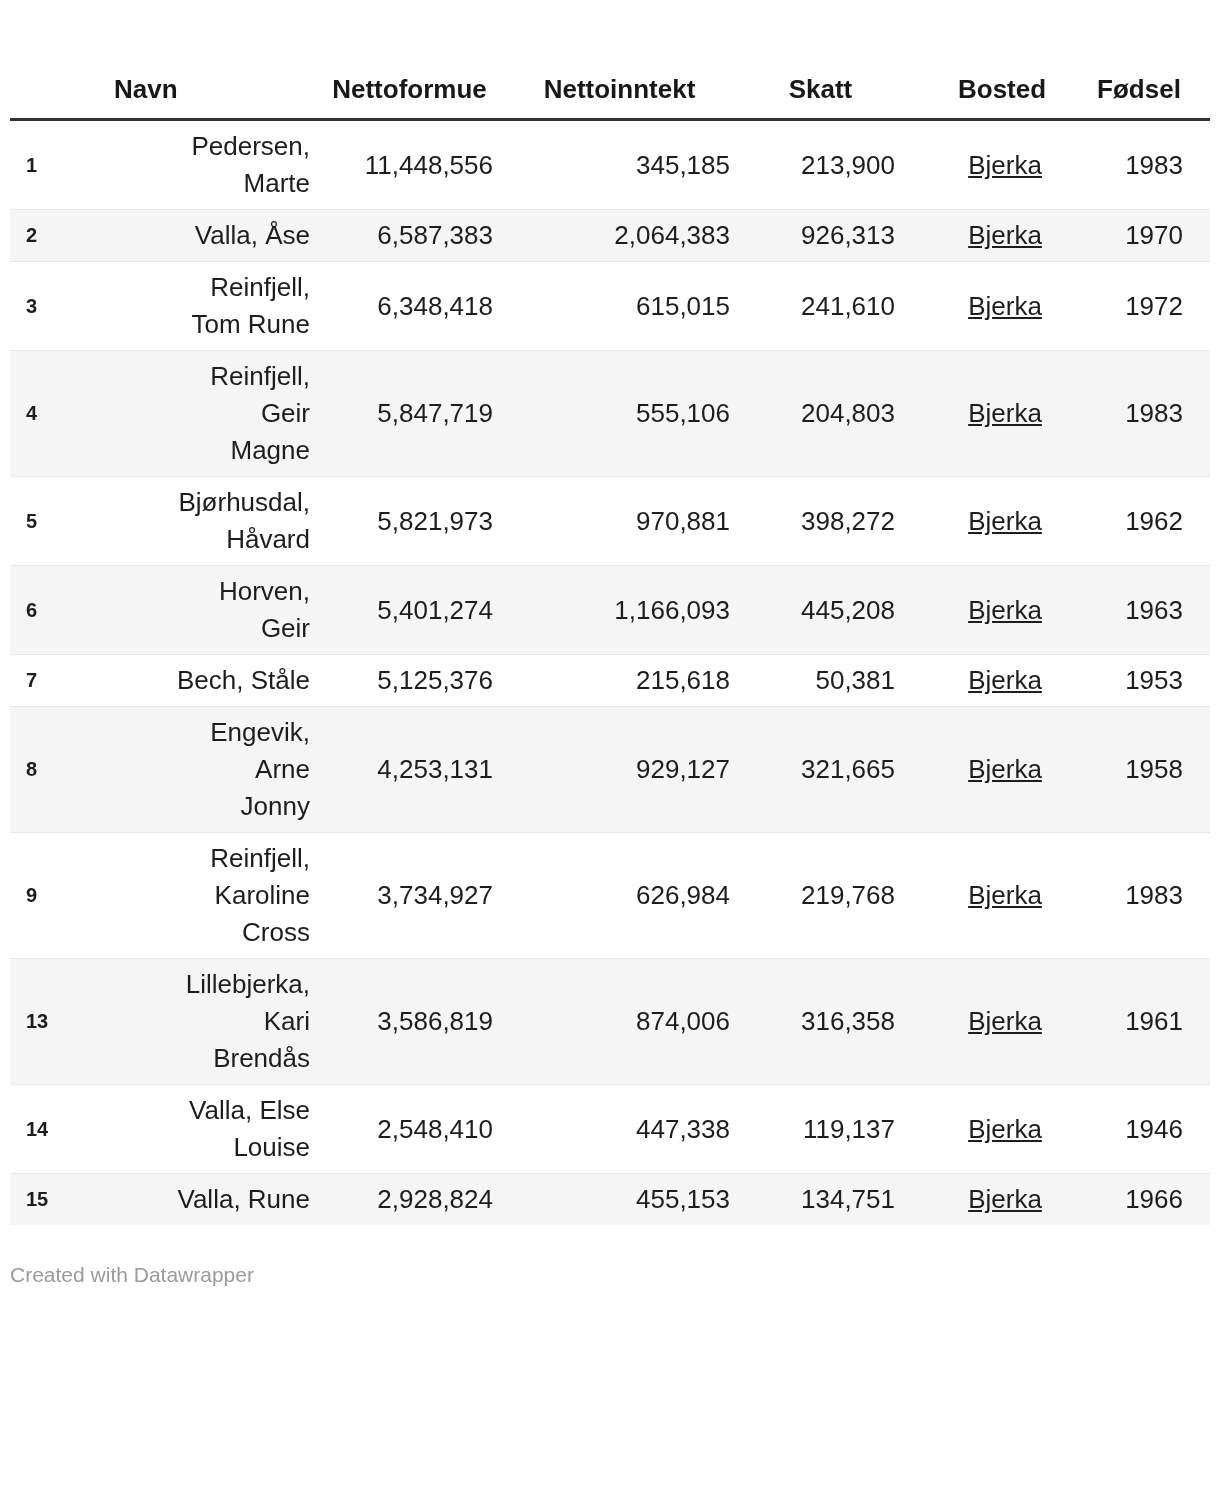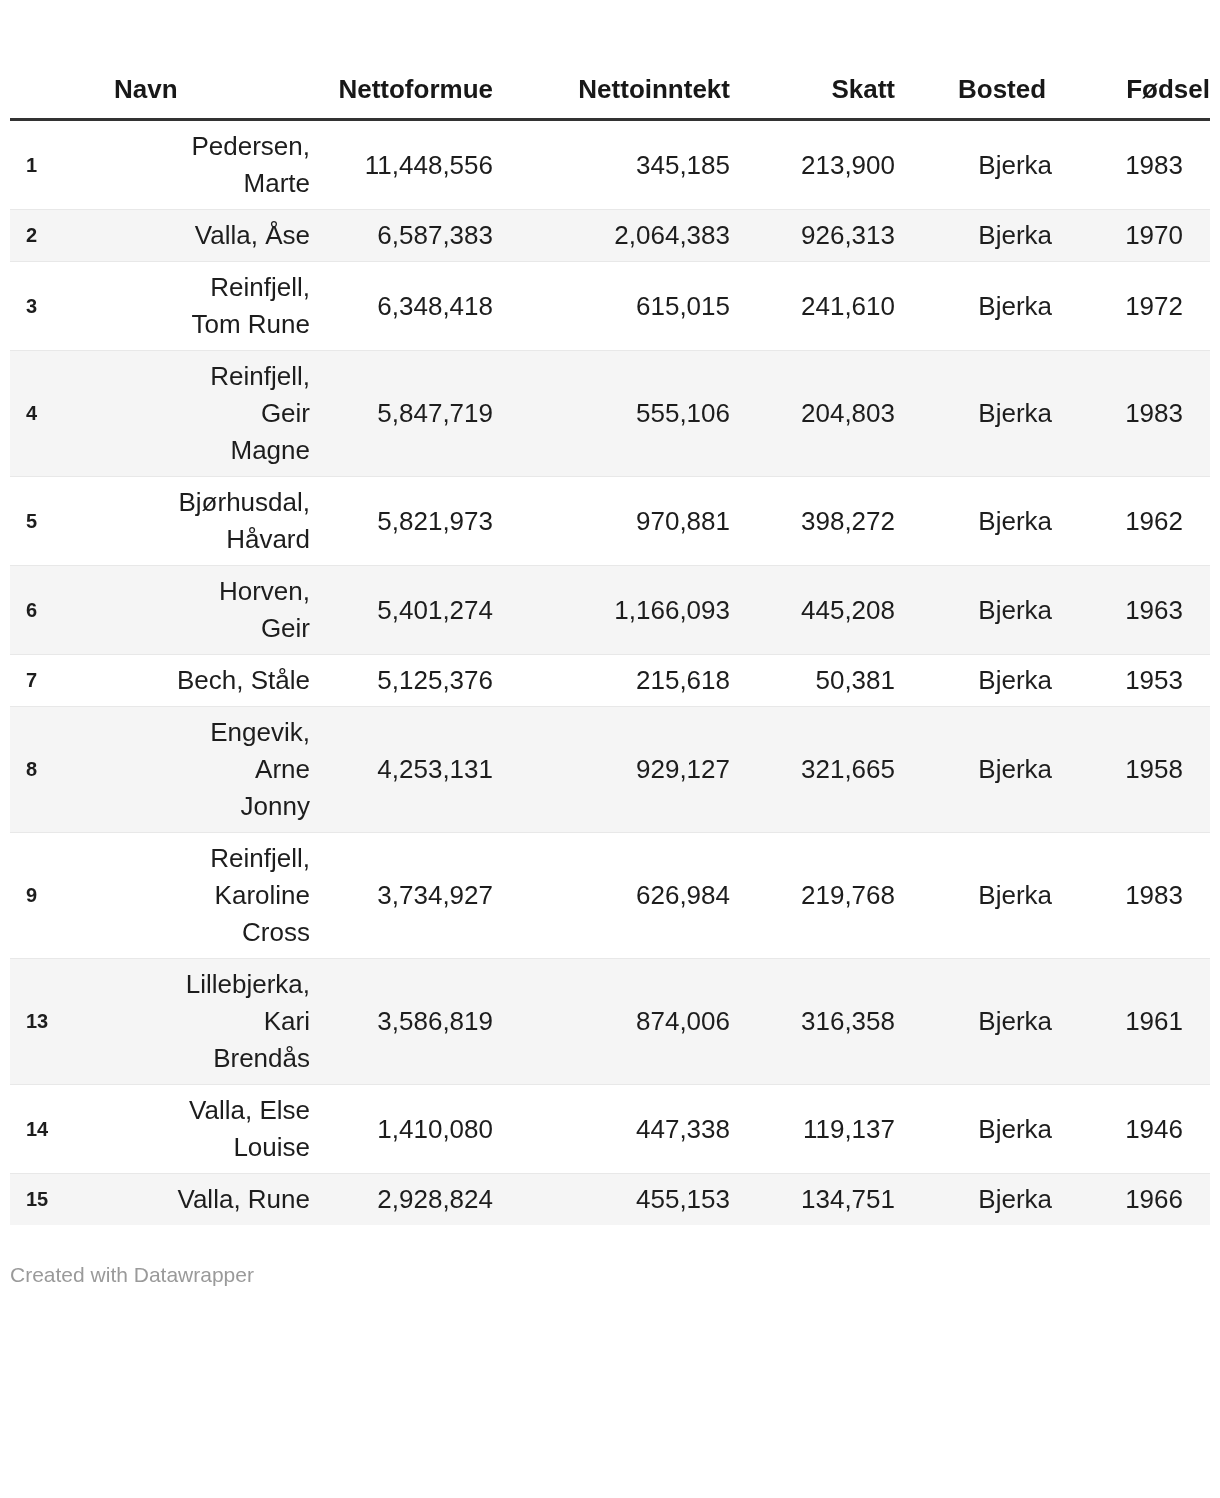--- a/index.html
+++ b/index.html
@@ -32,21 +32,21 @@
   col.c-skatt   { width: 212px; }
   col.c-bosted  { width: 110px; }
   col.c-fodsel  { width: 150px; }
 
   thead th {
     font-weight: bold;
     color: #181818;
     border-bottom: 3px solid #333333;
     padding: 10px 8px 14px 8px;
     vertical-align: bottom;
-    text-align: right;
+    text-align: center;
     line-height: 30px;
     cursor: pointer;
   }
   thead th.al { text-align: left; }
   thead th.th-navn   { padding-left: 16px; }
   thead th.th-skatt  { padding-right: 55px; }
   thead th.th-bosted { padding-left: 8px; }
   thead th.th-fodsel { padding-right: 0; }
 
   tbody td {
@@ -62,21 +62,21 @@
     padding-left: 16px;
     text-align: left;
   }
   td.navn {
     padding-left: 16px;
     text-align: right;
     white-space: pre-line;
   }
   td.num { text-align: right; }
   td.skatt  { padding-right: 55px; text-align: right; }
-  td.bosted { padding-left: 8px; text-align: right; }
+  td.bosted { padding-left: 8px; text-align: center; text-decoration: underline; }
   td.fodsel { padding-right: 27px; }
 
   .footer {
     padding: 38px 0 14px 0;
   }
   .footer a {
     color: #9a9a9a;
     font-size: 21px;
     text-decoration: none;
   }
@@ -206,21 +206,21 @@
     <td class="num">3,586,819</td>
     <td class="num">874,006</td>
     <td class="num skatt">316,358</td>
     <td class="bosted">Bjerka</td>
     <td class="num fodsel">1961</td>
   </tr>
         <tr>
     <td class="rank">14</td>
     <td class="navn">Valla, Else
 Louise</td>
-    <td class="num">1,410,080</td>
+    <td class="num">2,548,410</td>
     <td class="num">447,338</td>
     <td class="num skatt">119,137</td>
     <td class="bosted">Bjerka</td>
     <td class="num fodsel">1946</td>
   </tr>
         <tr>
     <td class="rank">15</td>
     <td class="navn">Valla, Rune</td>
     <td class="num">2,928,824</td>
     <td class="num">455,153</td>

